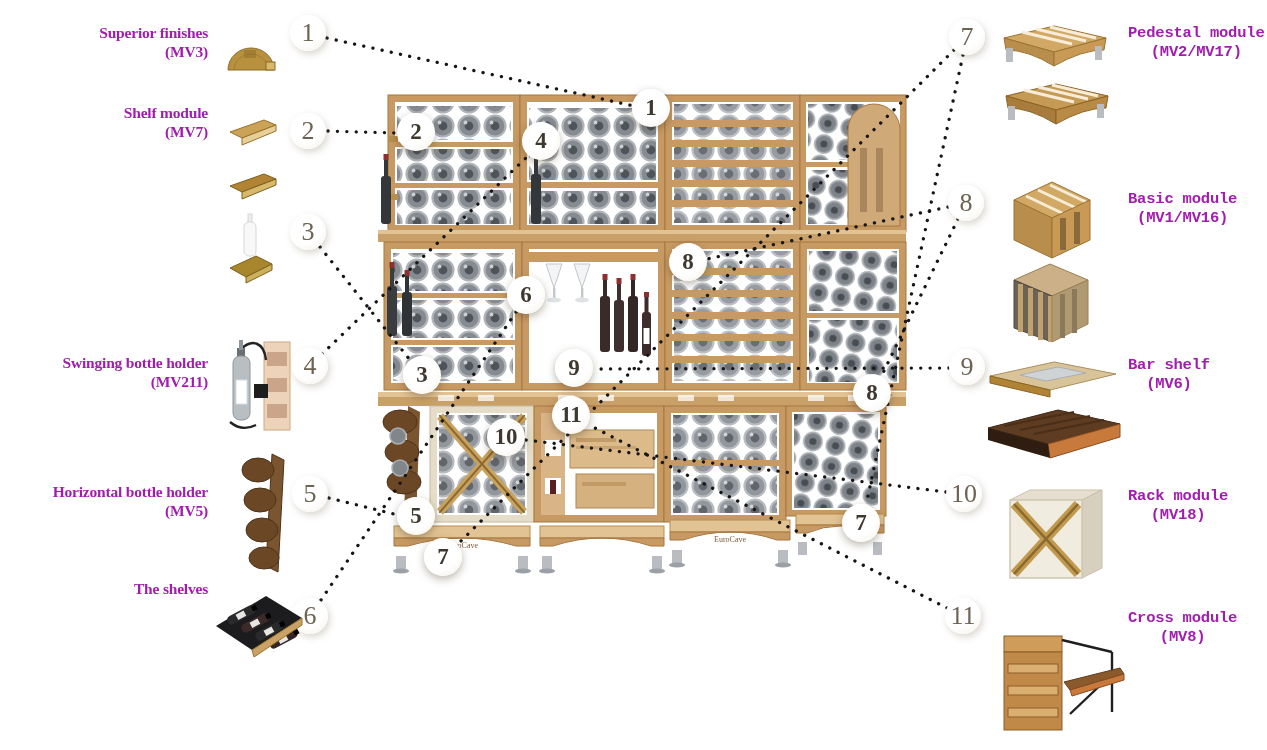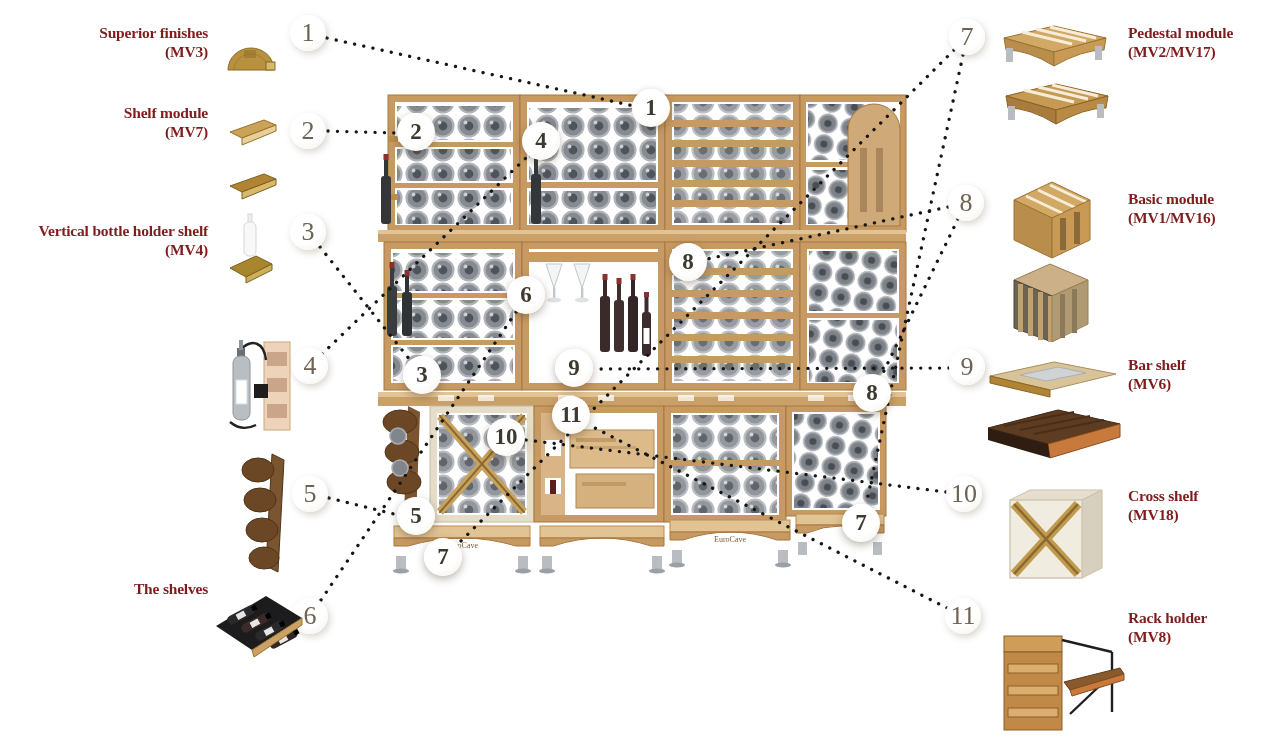--- a/index.html
+++ b/index.html
@@ -1,21 +1,21 @@
 <!DOCTYPE html>
 <html><head>
 <meta charset="utf-8">
 <style>
   html,body{margin:0;padding:0;background:#ffffff;}
   #canvas{position:relative;width:1267px;height:750px;background:#ffffff;overflow:hidden;
           font-family:"Liberation Serif",serif;}
-  .label{position:absolute;font-weight:bold;color:#7f1d1d;font-size:15.5px;line-height:18.5px;
+  .label{position:absolute;font-weight:bold;color:#a21caf;font-size:15.5px;line-height:18.5px;
          letter-spacing:-0.2px;white-space:nowrap;}
   .left-label{right:1059px;text-align:right;}
-  .right-label{left:1128px;text-align:left;}
+  .right-label{left:1128px;text-align:center;font-family:Liberation Mono, monospace;}
   .num{position:absolute;border-radius:50%;display:flex;align-items:center;justify-content:center;
        background:radial-gradient(circle at 38% 30%, #ffffff 55%, #f3f0e8 100%);
        font-family:"Liberation Serif",serif;}
   .num.side{width:36px;height:36px;color:#6d6352;font-size:26px;
        box-shadow:2px 3px 7px rgba(120,108,86,.28);}
   .num.ctr{width:38px;height:38px;color:#3e3930;font-size:23px;font-weight:bold;
        box-shadow:0 3px 8px rgba(70,58,34,.38);}
   .thumb{position:absolute;}
   svg{display:block;}
 </style>
@@ -268,46 +268,50 @@
   </svg>
 
   <div class="label left-label" style="top:24px">
     <div>Superior finishes</div>
     <div>(MV3)</div>
   </div>
   <div class="label left-label" style="top:104px">
     <div>Shelf module</div>
     <div>(MV7)</div>
   </div>
-  <div class="label left-label" style="top:222px">
-    <div>Vertical bottle holder shelf</div>
-    <div>(MV4)</div>
+  <div class="label left-label" style="top:354px">
+    <div>Swinging bottle holder</div>
+    <div>(MV211)</div>
+  </div>
+  <div class="label left-label" style="top:483px">
+    <div>Horizontal bottle holder</div>
+    <div>(MV5)</div>
   </div>
   <div class="label left-label" style="top:580px">
     <div>The shelves</div>
   </div>
 
   <div class="label right-label" style="top:24px">
     <div>Pedestal module</div>
     <div>(MV2/MV17)</div>
   </div>
   <div class="label right-label" style="top:190px">
     <div>Basic module</div>
     <div>(MV1/MV16)</div>
   </div>
   <div class="label right-label" style="top:356px">
     <div>Bar shelf</div>
     <div>(MV6)</div>
   </div>
   <div class="label right-label" style="top:487px">
-    <div>Cross shelf</div>
+    <div>Rack module</div>
     <div>(MV18)</div>
   </div>
   <div class="label right-label" style="top:609px">
-    <div>Rack holder</div>
+    <div>Cross module</div>
     <div>(MV8)</div>
   </div>
 
   <div class="num side" style="left:290px;top:15px">1</div>
   <div class="num side" style="left:290px;top:113px">2</div>
   <div class="num side" style="left:290px;top:214px">3</div>
   <div class="num side" style="left:292px;top:348px">4</div>
   <div class="num side" style="left:292px;top:476px">5</div>
   <div class="num side" style="left:292px;top:598px">6</div>
   <div class="num side" style="left:949px;top:19px">7</div>

